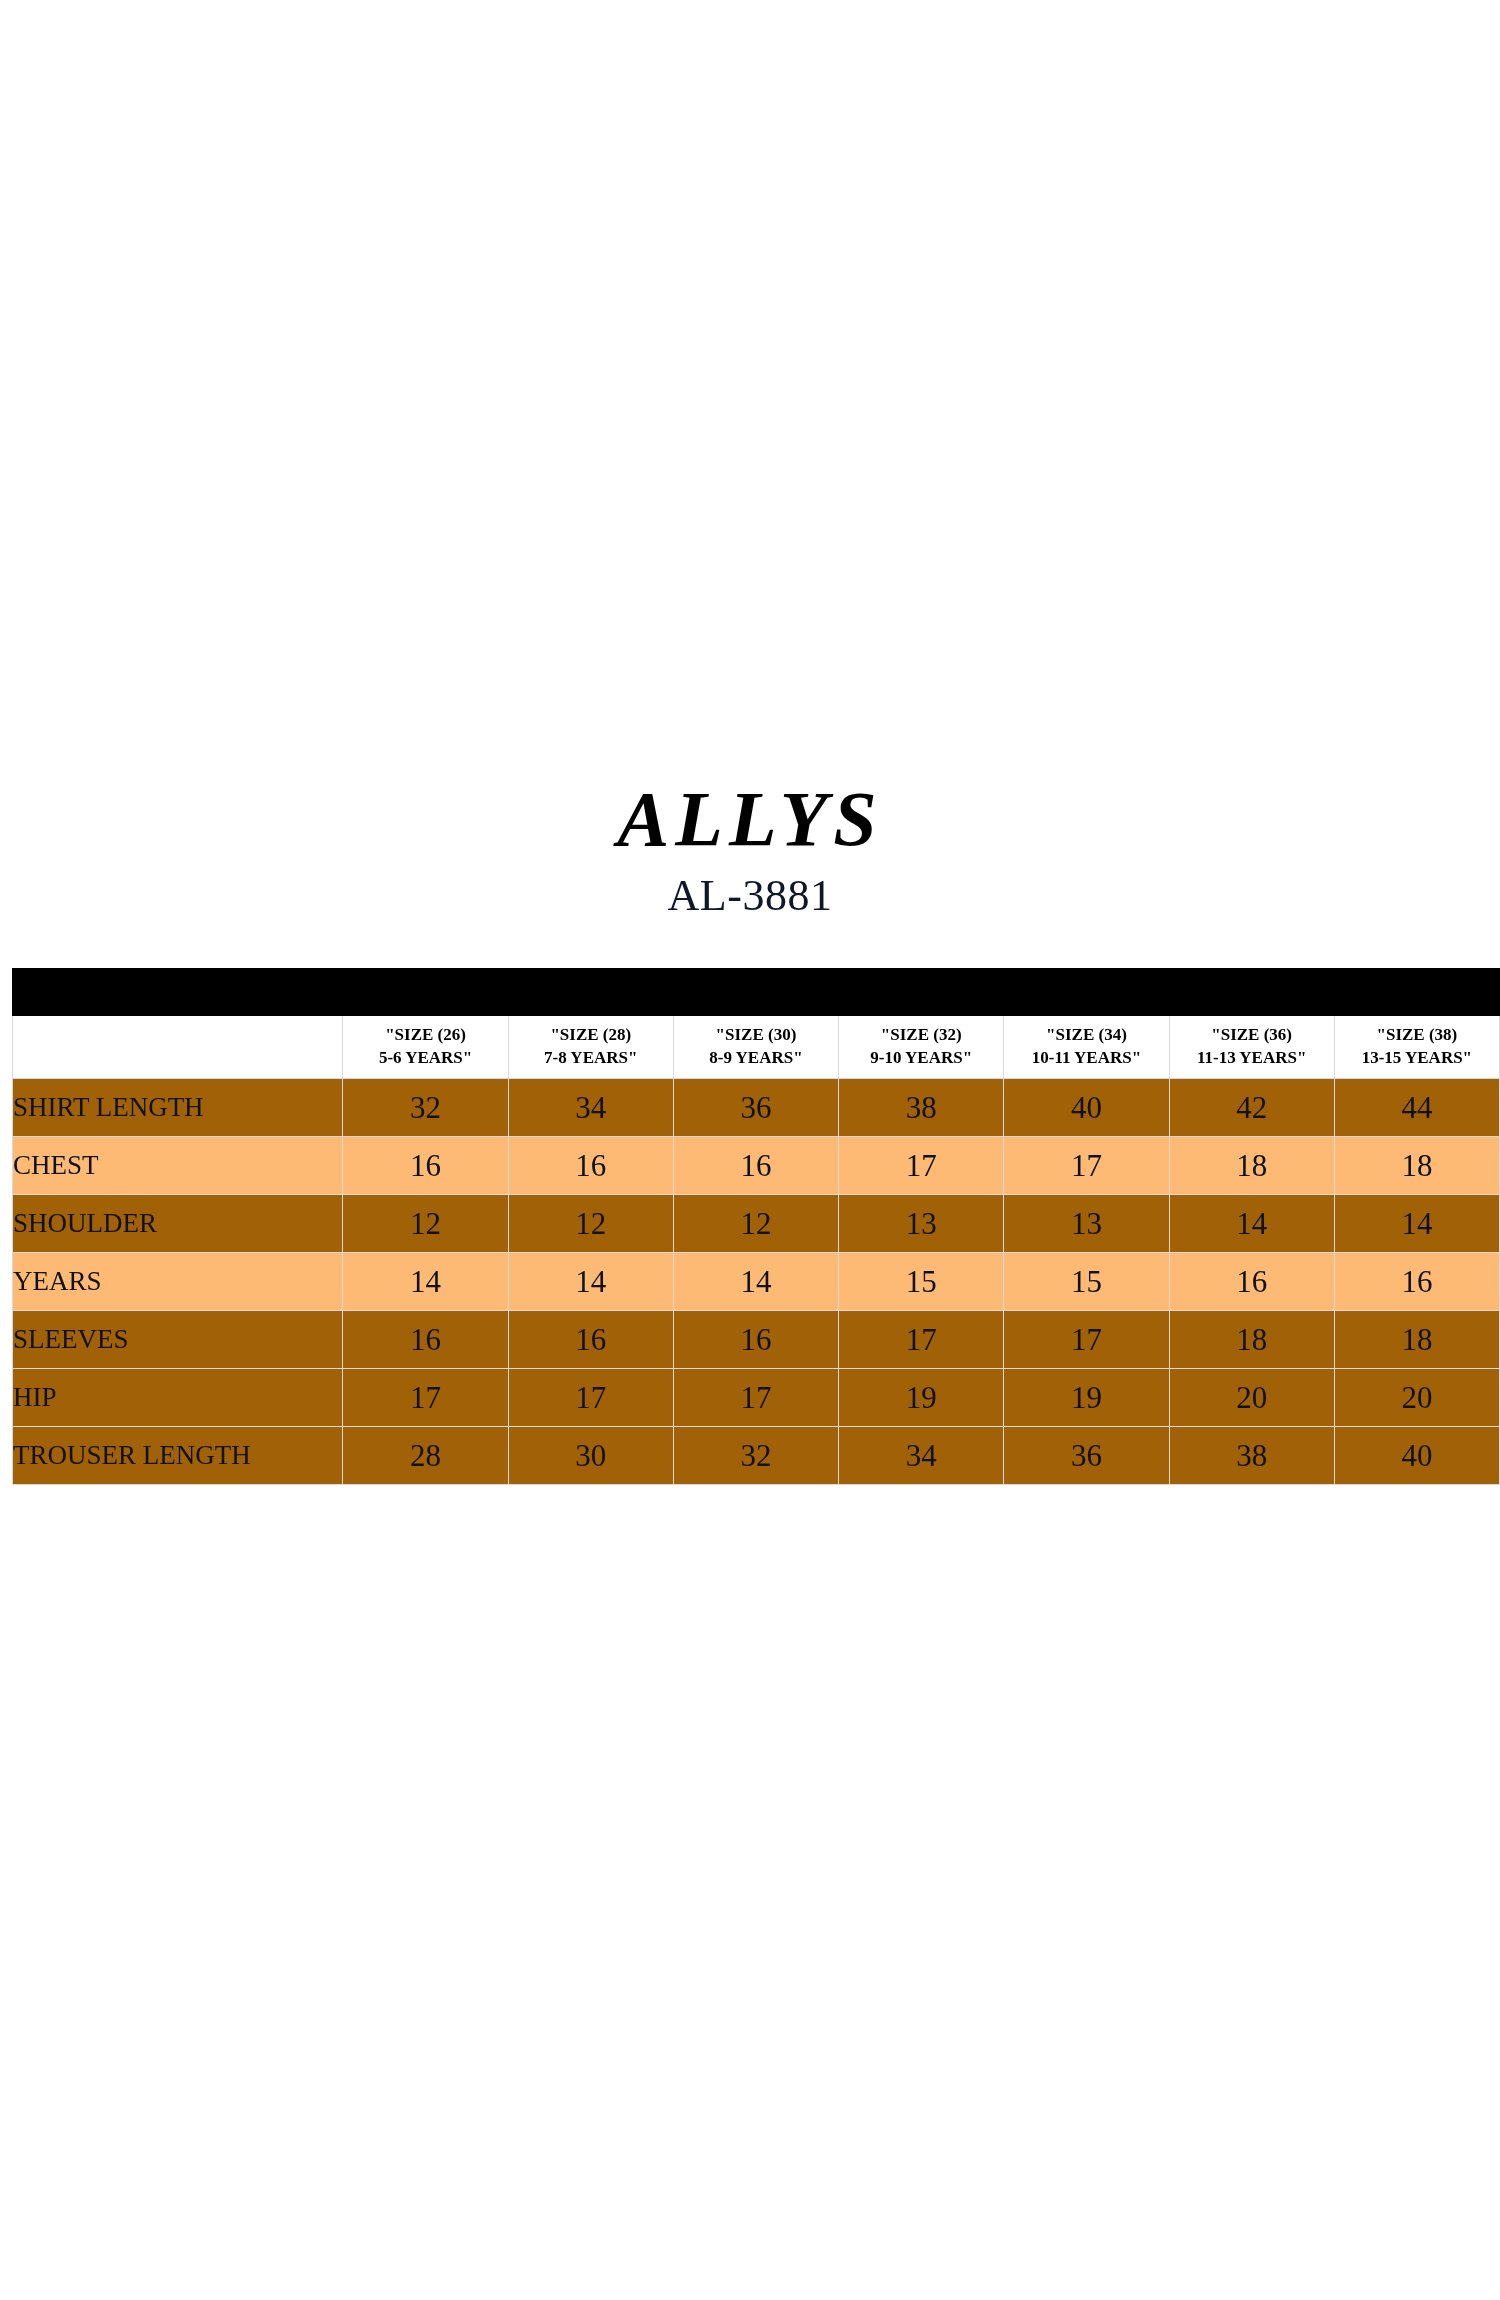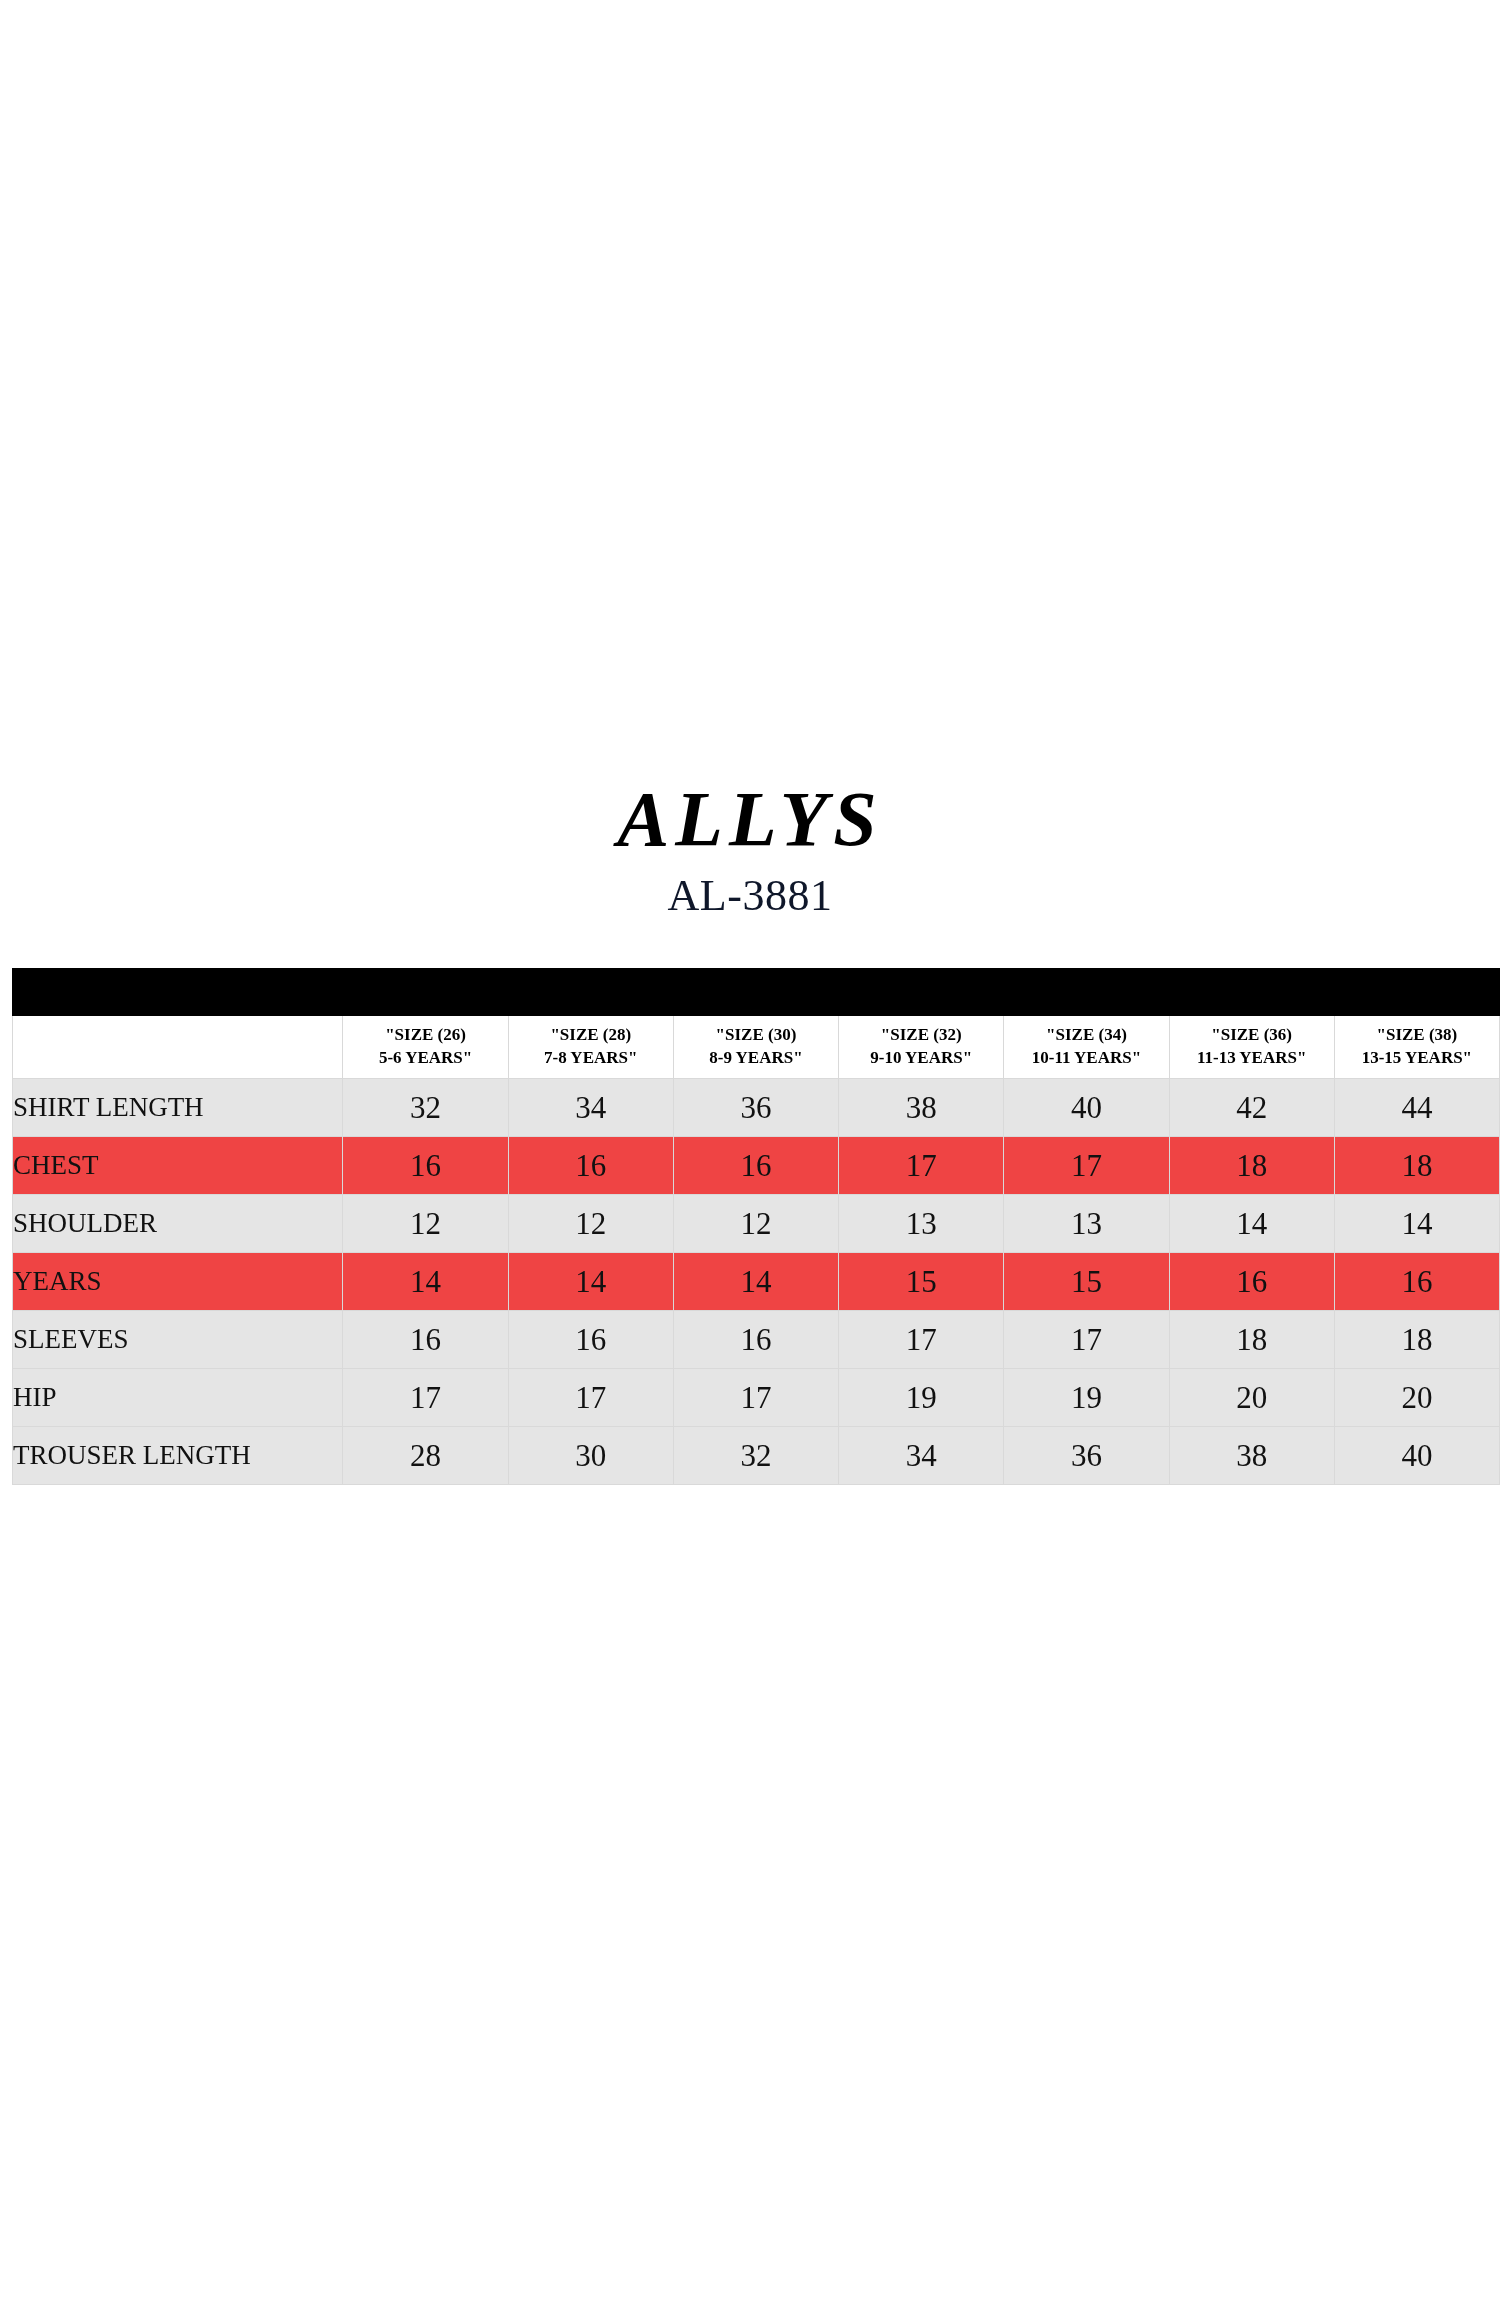--- a/index.html
+++ b/index.html
@@ -109,25 +109,25 @@
   td.value {
     font-family: "Liberation Serif", serif;
     font-size: 31px;
     color: #111111;
     text-align: center;
     vertical-align: middle;
     height: 57px;
   }
 
   tr.alt td {
-    background: #ef4444;
+    background: #fdba74;
     margin-top: 22px;
   }
   tr.plain td {
-    background: #e5e5e5;
+    background: #a16207;
   }
 
   col.c-label { width: 330px; }
   col.c-size  { width: 165px; }
 </style>
 </head>
 <body>
 
 <div class="sheet">
 

